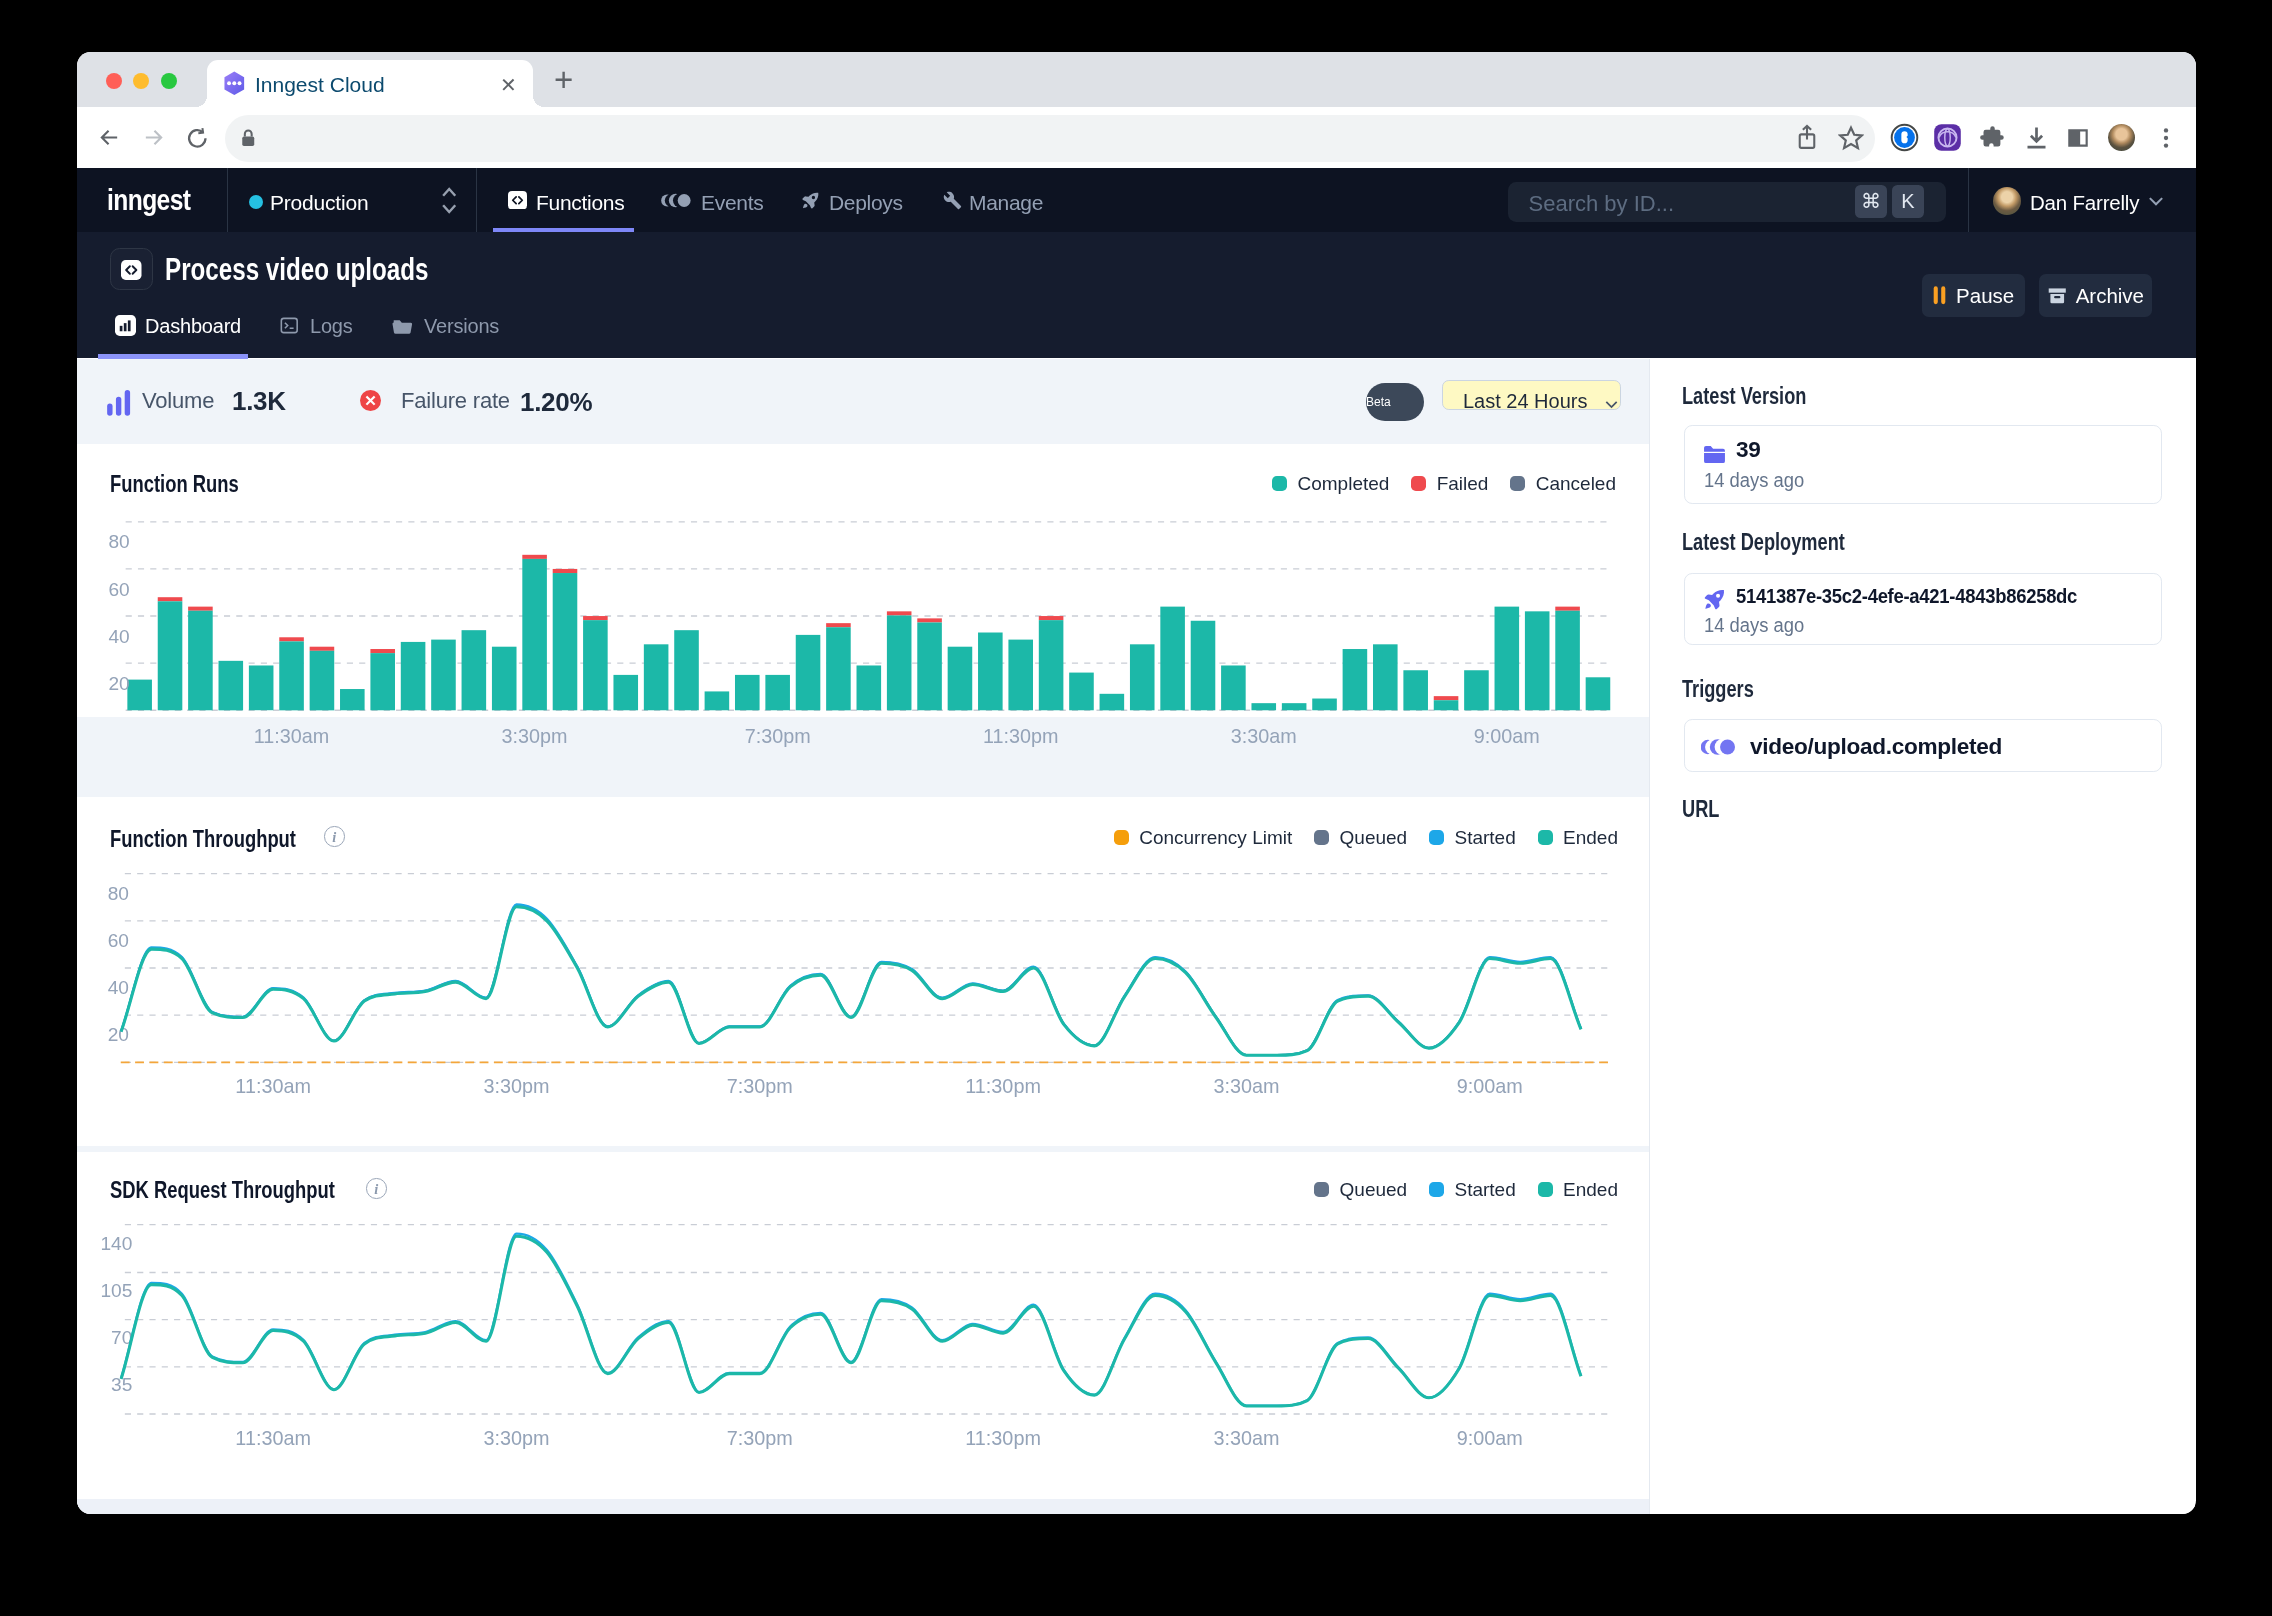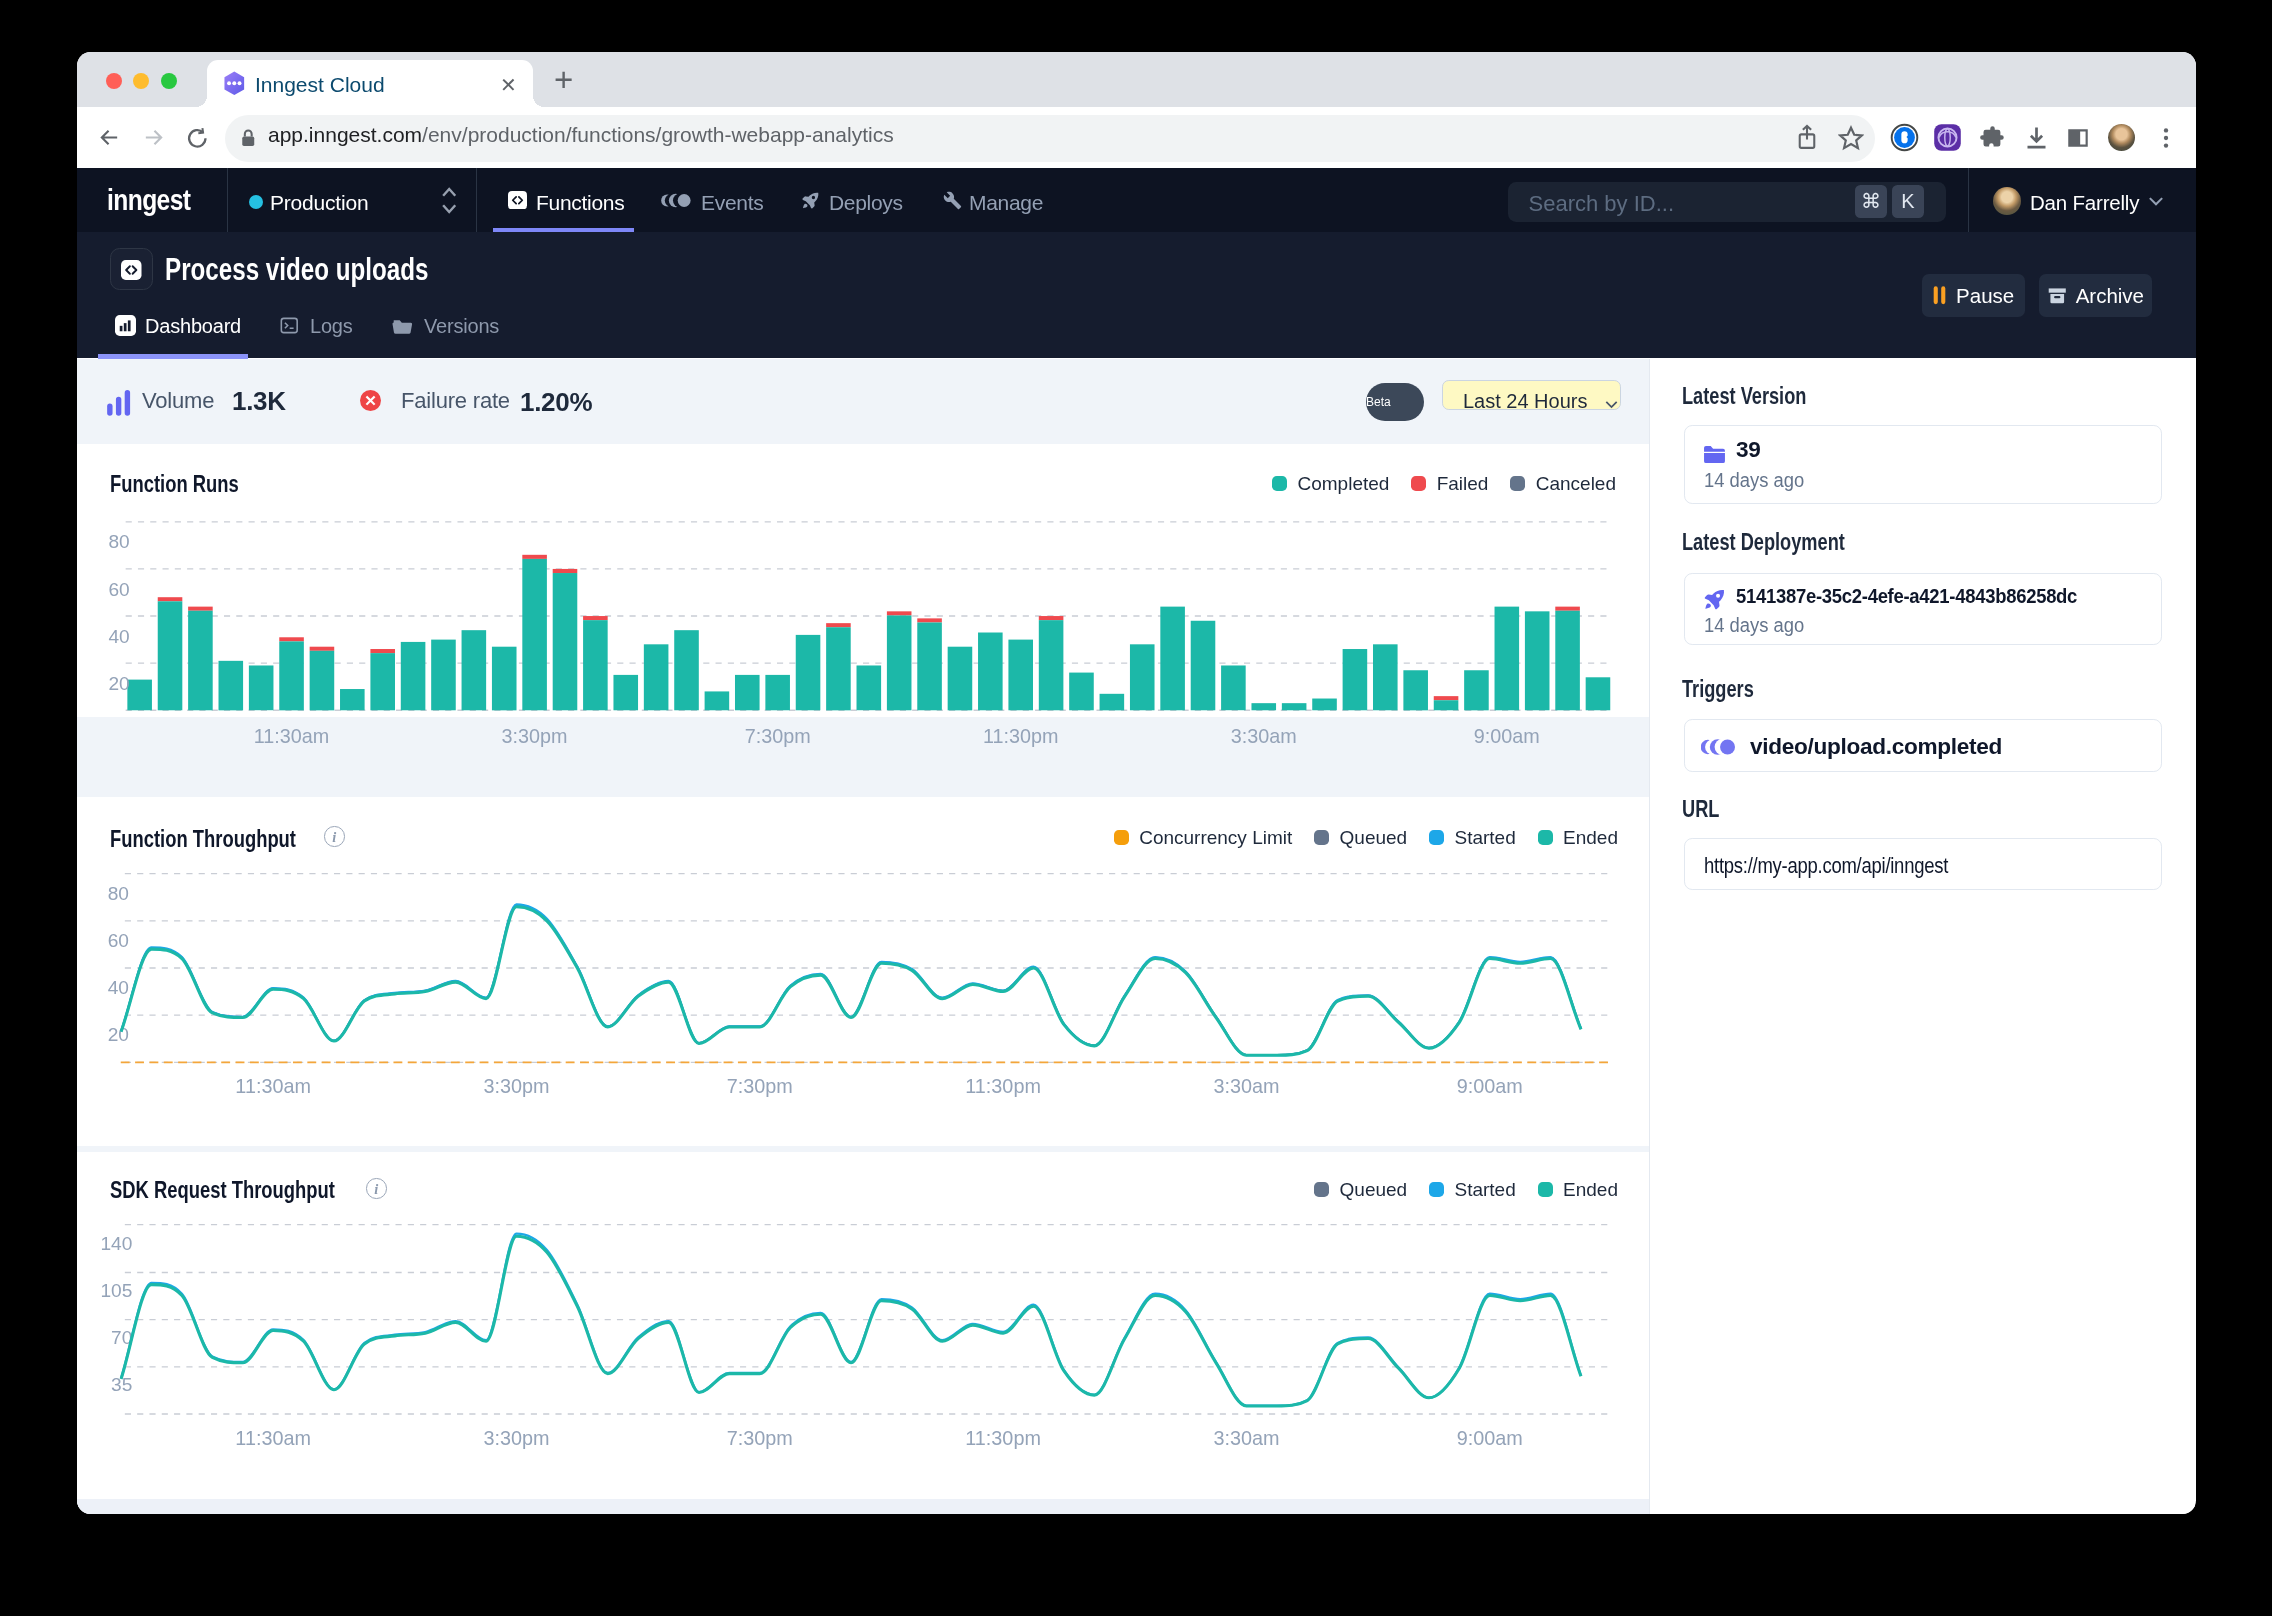--- a/index.html
+++ b/index.html
@@ -106,21 +106,20 @@
       </svg>
     <svg class="cicon" style="left:108px; top:18.5px;" width="24.6" height="24.6" viewBox="0 0 24 24" fill="none" stroke="#5f6368" stroke-width="2.2">
         <path d="M20 12 A8 8 0 1 1 17.5 6.2"></path>
         <path d="M17 2 L17.6 6.5 L13 7" stroke-width="2"></path>
       </svg>
     <div id="pill"></div>
     <svg class="cicon" style="left:161px; top:20.5px;" width="20.5" height="20.5" viewBox="0 0 24 24" fill="#5f6368">
         <rect x="5" y="10" width="14" height="11" rx="2"></rect>
         <path d="M8 10 V7 a4 4 0 0 1 8 0 V10" fill="none" stroke="#5f6368" stroke-width="2.4"></path>
       </svg>
-    <div id="urltext">app.inngest.com<span class="dim">/env/production/functions/growth-webapp-analytics</span></div>
     <svg class="cicon" style="left:1717px; top:17px;" width="26" height="27" viewBox="0 0 24 26" fill="none" stroke="#5f6368" stroke-width="2">
         <rect x="5" y="10" width="14" height="13" rx="1.5"></rect>
         <path d="M12 2 V15 M8 5.5 L12 1.8 L16 5.5"></path>
       </svg>
     <svg class="cicon" style="left:1761px; top:18px;" width="26" height="26" viewBox="0 0 24 24" fill="none" stroke="#5f6368" stroke-width="2">
         <path d="M12 2.5 L15 9 L22 9.6 L16.8 14.3 L18.4 21.3 L12 17.6 L5.6 21.3 L7.2 14.3 L2 9.6 L9 9 Z"></path>
       </svg>
 
     <svg class="cicon" style="left:1813px; top:16.4px;" width="29" height="29" viewBox="0 0 24 24">
         <circle cx="12" cy="12" r="10.6" fill="none" stroke="#444746" stroke-width="1.6"></circle>
@@ -459,18 +458,15 @@
               <circle cx="17" cy="16" r="11" fill="#000"></circle>
             </mask>
         </defs>
         <circle cx="39" cy="16" r="11"></circle>
         <circle cx="24.5" cy="16" r="11.5" mask="url(#trm1)"></circle>
         <circle cx="10" cy="16" r="10.5" mask="url(#trm2)"></circle>
       </svg>
       <div class="big" style="left:65px; top:13.7px;">video/upload.completed</div>
     </div>
     <div class="shead" style="top:436px;">URL</div>
-    <div class="scard" style="top:479px; height:52px;">
-      <div class="big" style="left:18.5px; top:13.7px; font-weight:normal; font-size:22px; transform:scaleX(0.84); transform-origin:left;">https://my-app.com/api/inngest</div>
-    </div>
   </div>
 </div>
 
 
 </body></html>

